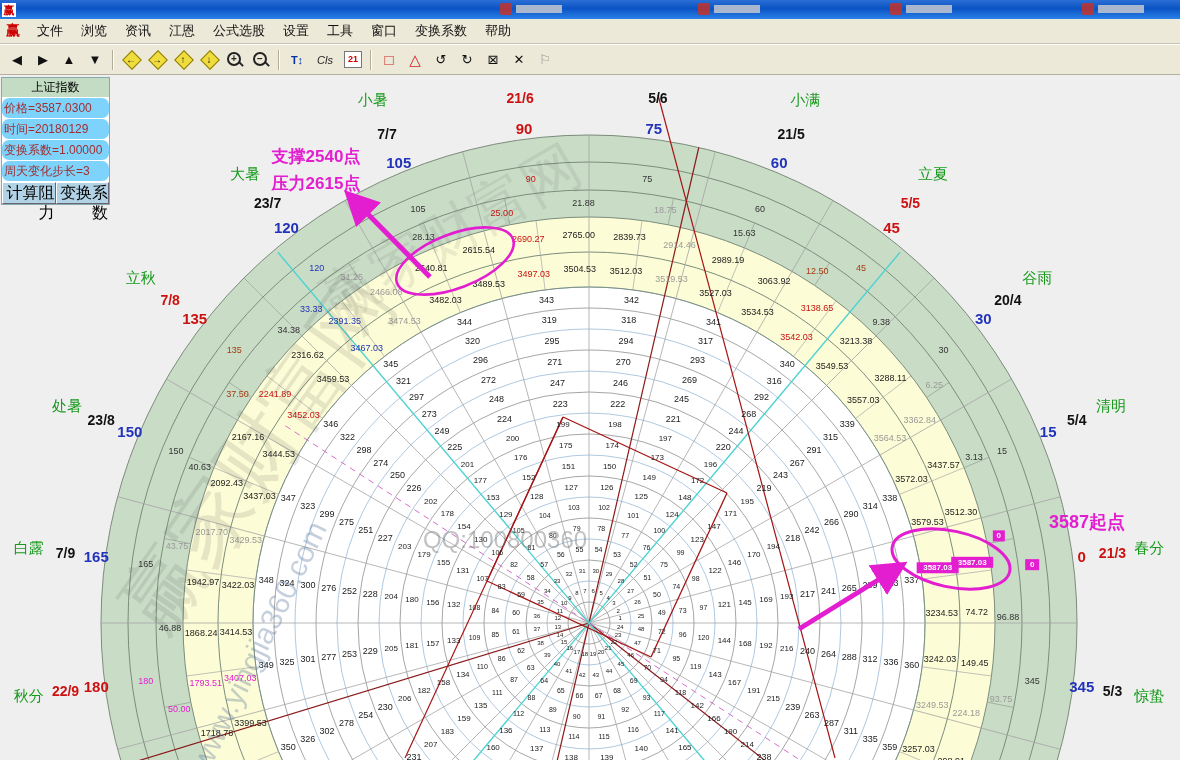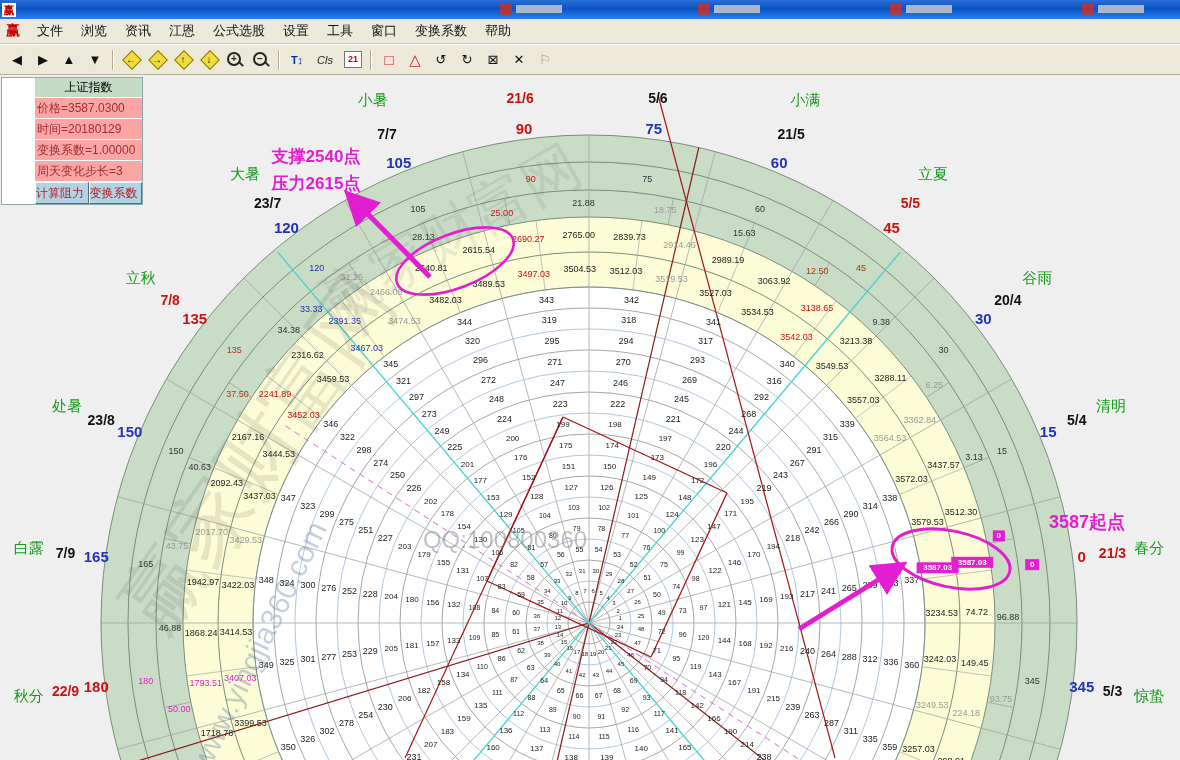--- a/index.html
+++ b/index.html
@@ -34,28 +34,28 @@
   .mag{position:relative;width:18px;height:18px;}
   .mag .lens{position:absolute;left:1px;top:1px;width:10px;height:10px;border:2px solid #222;border-radius:50%;
     font-size:10px;line-height:9px;text-align:center;font-weight:bold;color:#222;}
   .mag .stem{position:absolute;left:12px;top:12px;width:6px;height:2px;background:#222;transform:rotate(45deg);}
   .cal{width:16px;height:15px;border:1px solid #777;background:#fff;font-size:9px;line-height:14px;
     text-align:center;color:#c00;font-weight:bold;}
   .clstxt{font-size:11px;color:#222;}
   .ticon{font-size:11px;color:#03a;font-weight:bold;}
   
   .panel{position:absolute;left:1px;top:77px;width:107px;z-index:25;font-size:12px;
-    border:1px solid #8aa;background:#fff;padding-left:33px;}
+    border:1px solid #8aa;background:#fff;}
   .panel .hdr{background:#c4dcc4;color:#000;text-align:center;height:19px;line-height:19px;
     border-bottom:1px solid #fff;font-size:12px;}
-  .panel .row{background:#fca5a5;color:#a03030;height:20px;line-height:20px;padding-left:2px;
-    border-bottom:1px solid #fff;white-space:nowrap;overflow:hidden;}
+  .panel .row{background:#7dd3fc;color:#a03030;height:20px;line-height:20px;padding-left:2px;
+    border-bottom:1px solid #fff;white-space:nowrap;overflow:hidden;border-radius:7px;}
   .panel .btns{display:flex;}
-  .panel .btns div{flex:1;background:#b2d2e6;color:#b91c1c;text-align:left;height:20px;line-height:20px;
-    border:1px solid;border-color:#fff #667 #667 #fff;font-size:12px;}
+  .panel .btns div{flex:1;background:#b2d2e6;color:#000000;text-align:right;height:20px;line-height:20px;
+    border:1px solid;border-color:#fff #667 #667 #fff;font-size:16px;}
   svg{position:absolute;left:0;top:0;z-index:1;}
   text{font-family:"Liberation Sans","DejaVu Sans",sans-serif;}
 </style>
 </head>
 <body>
 
 <div class="titlebar">
   <span class="logo">赢</span>
   <span id="ghosts">
       <span class="ghost" style="left: 500px;">

